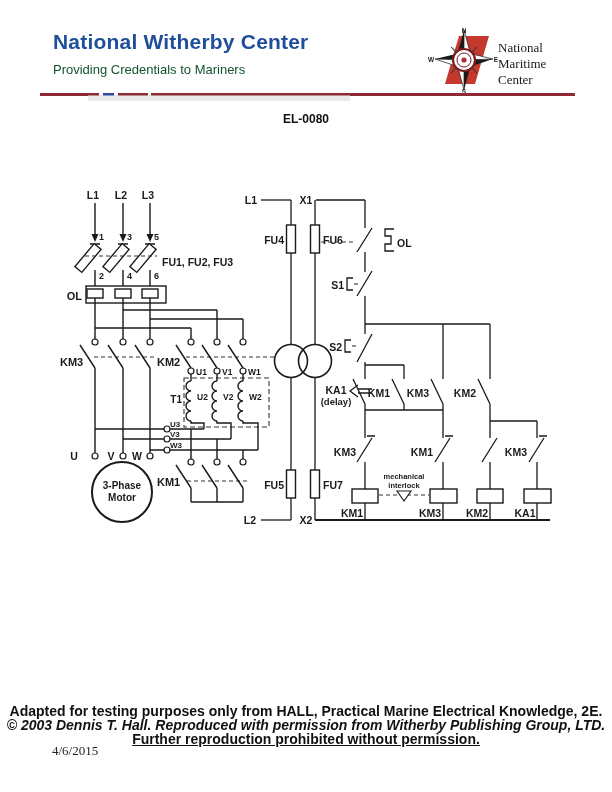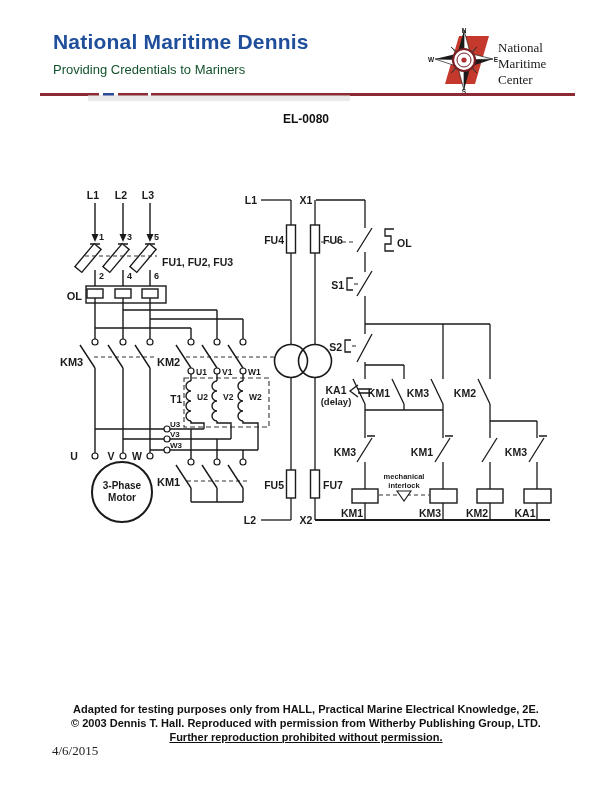--- a/index.html
+++ b/index.html
@@ -6,41 +6,41 @@
   body{width:612px;height:792px;background:#ffffff;position:relative;overflow:hidden;
        font-family:"Liberation Sans",sans-serif;}
   .abs{position:absolute;}
   #org-title{left:53px;top:30px;font-size:21px;font-weight:bold;color:#1f4e9b;letter-spacing:.2px;}
   #org-subtitle{left:53px;top:62px;font-size:13px;color:#14532d;}
   #rule{left:40px;top:93px;width:535px;height:3px;background:#8e2a33;}
   #rule .gap{position:absolute;top:0;height:3px;background:#ffffff;}
   #rule .blue{position:absolute;top:0;height:3px;background:#2e4b9b;}
   #smudge{left:88px;top:95px;width:262px;height:6px;background:#d9d9d9;opacity:.55;}
   #doc-code{left:0;right:0;top:112px;text-align:center;font-size:12px;font-weight:bold;color:#111;}
-  .foot{left:0;right:0;text-align:center;font-weight:bold;color:#111;font-size:11px;}
-  #foot1{top:703px;} #foot2{top:717px;} #foot3{top:731px;text-decoration:underline;}
+  .foot{left:0;right:0;text-align:center;font-weight:bold;color:#111;font-size:14px;}
+  #foot1{top:703px;} #foot2{top:717px;font-style:italic;} #foot3{top:731px;text-decoration:underline;}
   #date{left:52px;top:743px;font-family:"Liberation Serif",serif;font-size:13px;color:#222;}
   #diagram{left:0;top:0;}
   svg text{font-family:"Liberation Sans",sans-serif;font-weight:bold;fill:#1a1a1a;}
   .t75{font-size:7.5px;} .t8{font-size:8px;} .t85{font-size:8.5px;} .t9{font-size:9px;}
   .t95{font-size:9.5px;} .t10{font-size:10px;} .t105{font-size:10.5px;} .t11{font-size:11px;}
   .mid{text-anchor:middle;} .end{text-anchor:end;}
   .w{stroke:#1a1a1a;stroke-width:1.4;fill:none;}
   .wc{stroke:#1a1a1a;stroke-width:1.3;fill:none;}
   .dash{stroke:#333;stroke-width:1.1;fill:none;stroke-dasharray:4 3;}
   .dashbox{stroke:#333;stroke-width:1.1;fill:none;stroke-dasharray:5 3;}
   .node{fill:#fff;stroke:#1a1a1a;stroke-width:1.2;}
   .box{fill:#fff;stroke:#1a1a1a;stroke-width:1.4;}
   .rail{stroke:#1a1a1a;stroke-width:2.2;fill:none;}
   .serifTxt{font-family:"Liberation Serif",serif;font-weight:normal;}
 </style>
 </head>
 <body>
 
-<div class="abs" id="org-title">National Maritime Dennis</div>
+<div class="abs" id="org-title">National Witherby Center</div>
 <div class="abs" id="org-subtitle">Providing Credentials to Mariners</div>
 
 <svg class="abs" style="left:428px;top:24px;" width="160" height="72" viewBox="0 0 160 72">
   <polygon points="31,12 61,12 47,60 17,60" fill="#c5392c"></polygon>
   <g>
 
     <polygon points="36,36 49,23 41,33" fill="#1a1a1a"></polygon>
       <polygon points="36,36 49,23 39,31" fill="#fff" stroke="#1a1a1a" stroke-width=".6"></polygon>
     <polygon points="36,36 23,23 31,33" fill="#1a1a1a"></polygon>
       <polygon points="36,36 23,23 33,31" fill="#fff" stroke="#1a1a1a" stroke-width=".6"></polygon>

